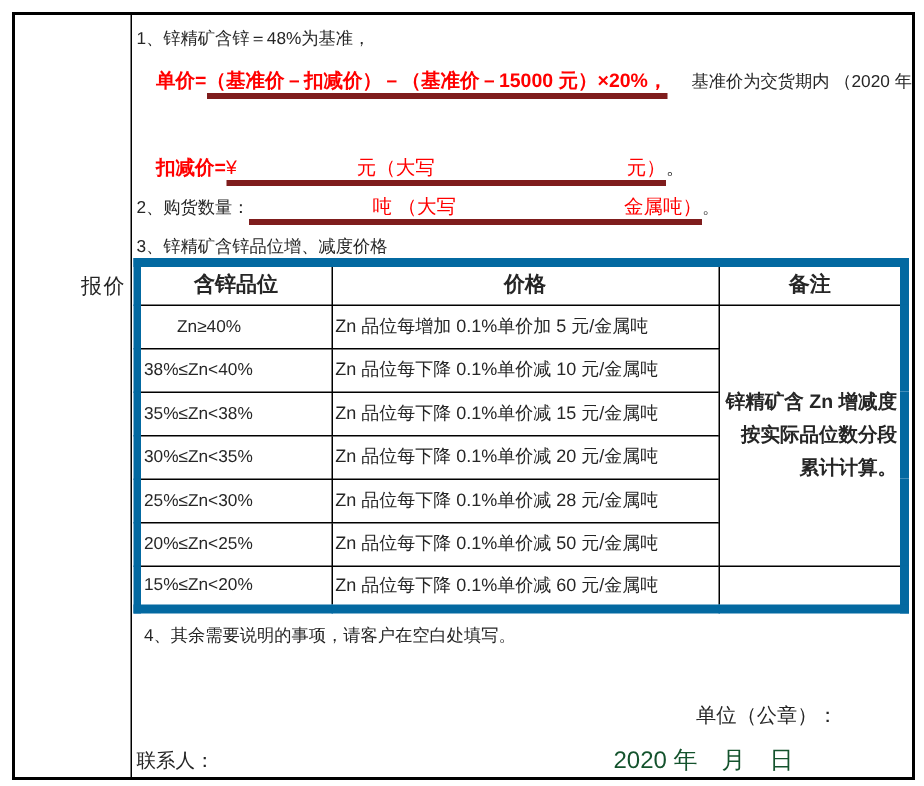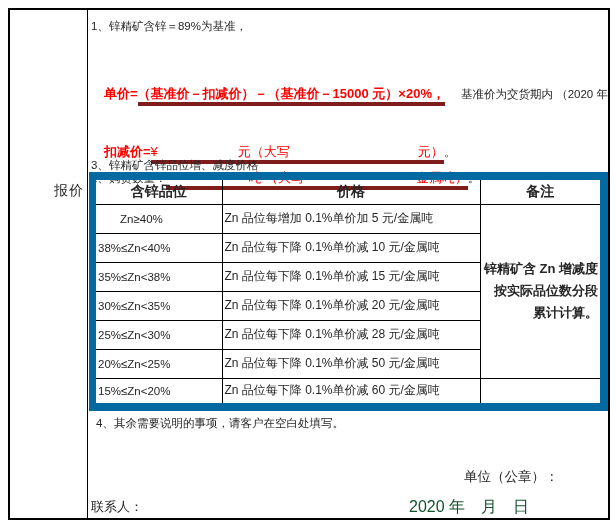--- a/index.html
+++ b/index.html
@@ -10,29 +10,29 @@
   
   .left-cell { position:absolute; left:0; top:0; bottom:0; width:78px;
     border-right:1px solid #000; }
   .left-label { position:absolute; top:172px; left:0; width:100%;
     text-align:left; font-weight:normal; font-size:14px; letter-spacing:1px;margin-left:44px; }
   
   .content { position:absolute; left:79px; top:0; right:0; bottom:0; overflow:hidden; }
   .line { position:absolute; white-space:nowrap; line-height:16px; font-size:11.5px; }
   .red { color:#ff0000; }
   .b { font-weight:bold; }
-  .fz13 { font-size:13px;margin-top:40px; }
+  .fz13 { font-size:13px; }
   .u-group { display:inline-block; border-bottom:4px solid #7f1d1d; color:#ff0000; }
   .blank { display:inline-block; height:10px; }
   .note-black { color:#262626; font-size:11.5px; margin-left:16px; }
   
   table.grade-table { position:absolute; left:-1px; top:162px; width:512px;
     border-collapse:collapse; table-layout:fixed; }
   .grade-table th, .grade-table td { border:1px solid #000; overflow:hidden; }
-  .grade-table { border:8px solid #0369a1; }
+  .grade-table { border:6px solid #0369a1; }
   .grade-table th { height:28px; font-size:14px; font-weight:bold; text-align:center; }
   .grade-table td { height:29px; font-size:12px; vertical-align:middle; }
   .col-grade { width:130px; }
   .col-price { width:258px; }
   .col-remark { width:124px; }
   td.grade { padding-left:2px; font-size:11.5px; }
   td.grade.first { padding-left:24px; }
   td.price { padding-left:2px; }
   td.remark { text-align:right; font-weight:bold; font-size:13px; line-height:22px;
     padding:0 2px; }
@@ -48,21 +48,21 @@
 
 <div class="doc">
 
   <div class="left-cell">
     <div class="left-label">报价</div>
   </div>
 
   <div class="content">
 
     <div class="line" style="top:8px; left:2px;">
-      <span>1、锌精矿含锌＝89%为基准，</span>
+      <span>1、锌精矿含锌＝48%为基准，</span>
     </div>
 
     <div class="line" style="top:36px; left:15px;">
       <span class="red b fz13">单价=</span><span class="u-group b fz13">（基准价－扣减价）－（基准价－15000 元）×20%，</span><span class="note-black">基准价为交货期内 （2020 年 10</span>
     </div>
 
 
     <div class="line fz13" style="top:94px; left:15px;">
       <span class="red b">扣减价=</span><span class="u-group"><span>¥</span><span class="blank" style="width:80px;"></span><span>元（大写</span><span class="blank" style="width:128px;"></span><span>元）</span></span><span>。</span>
     </div>

